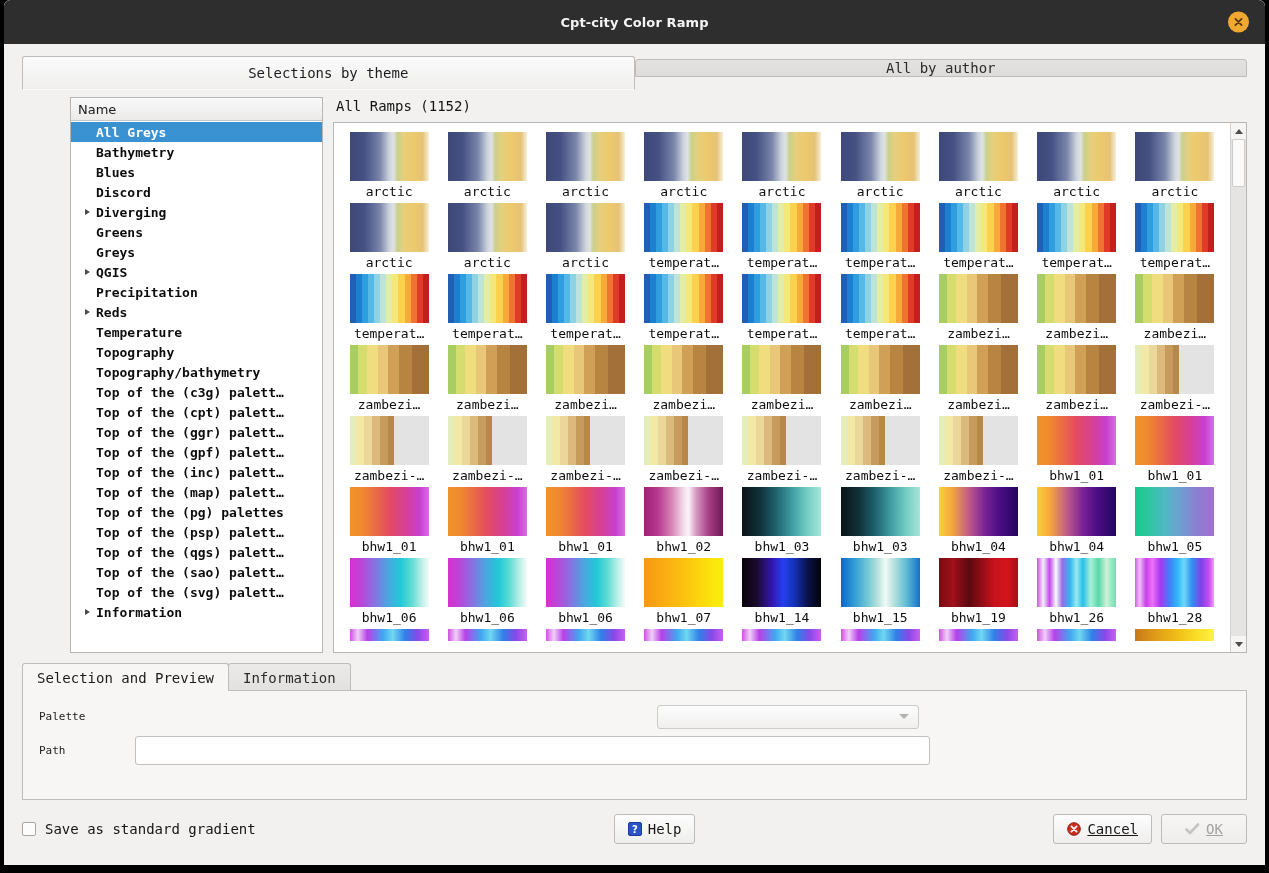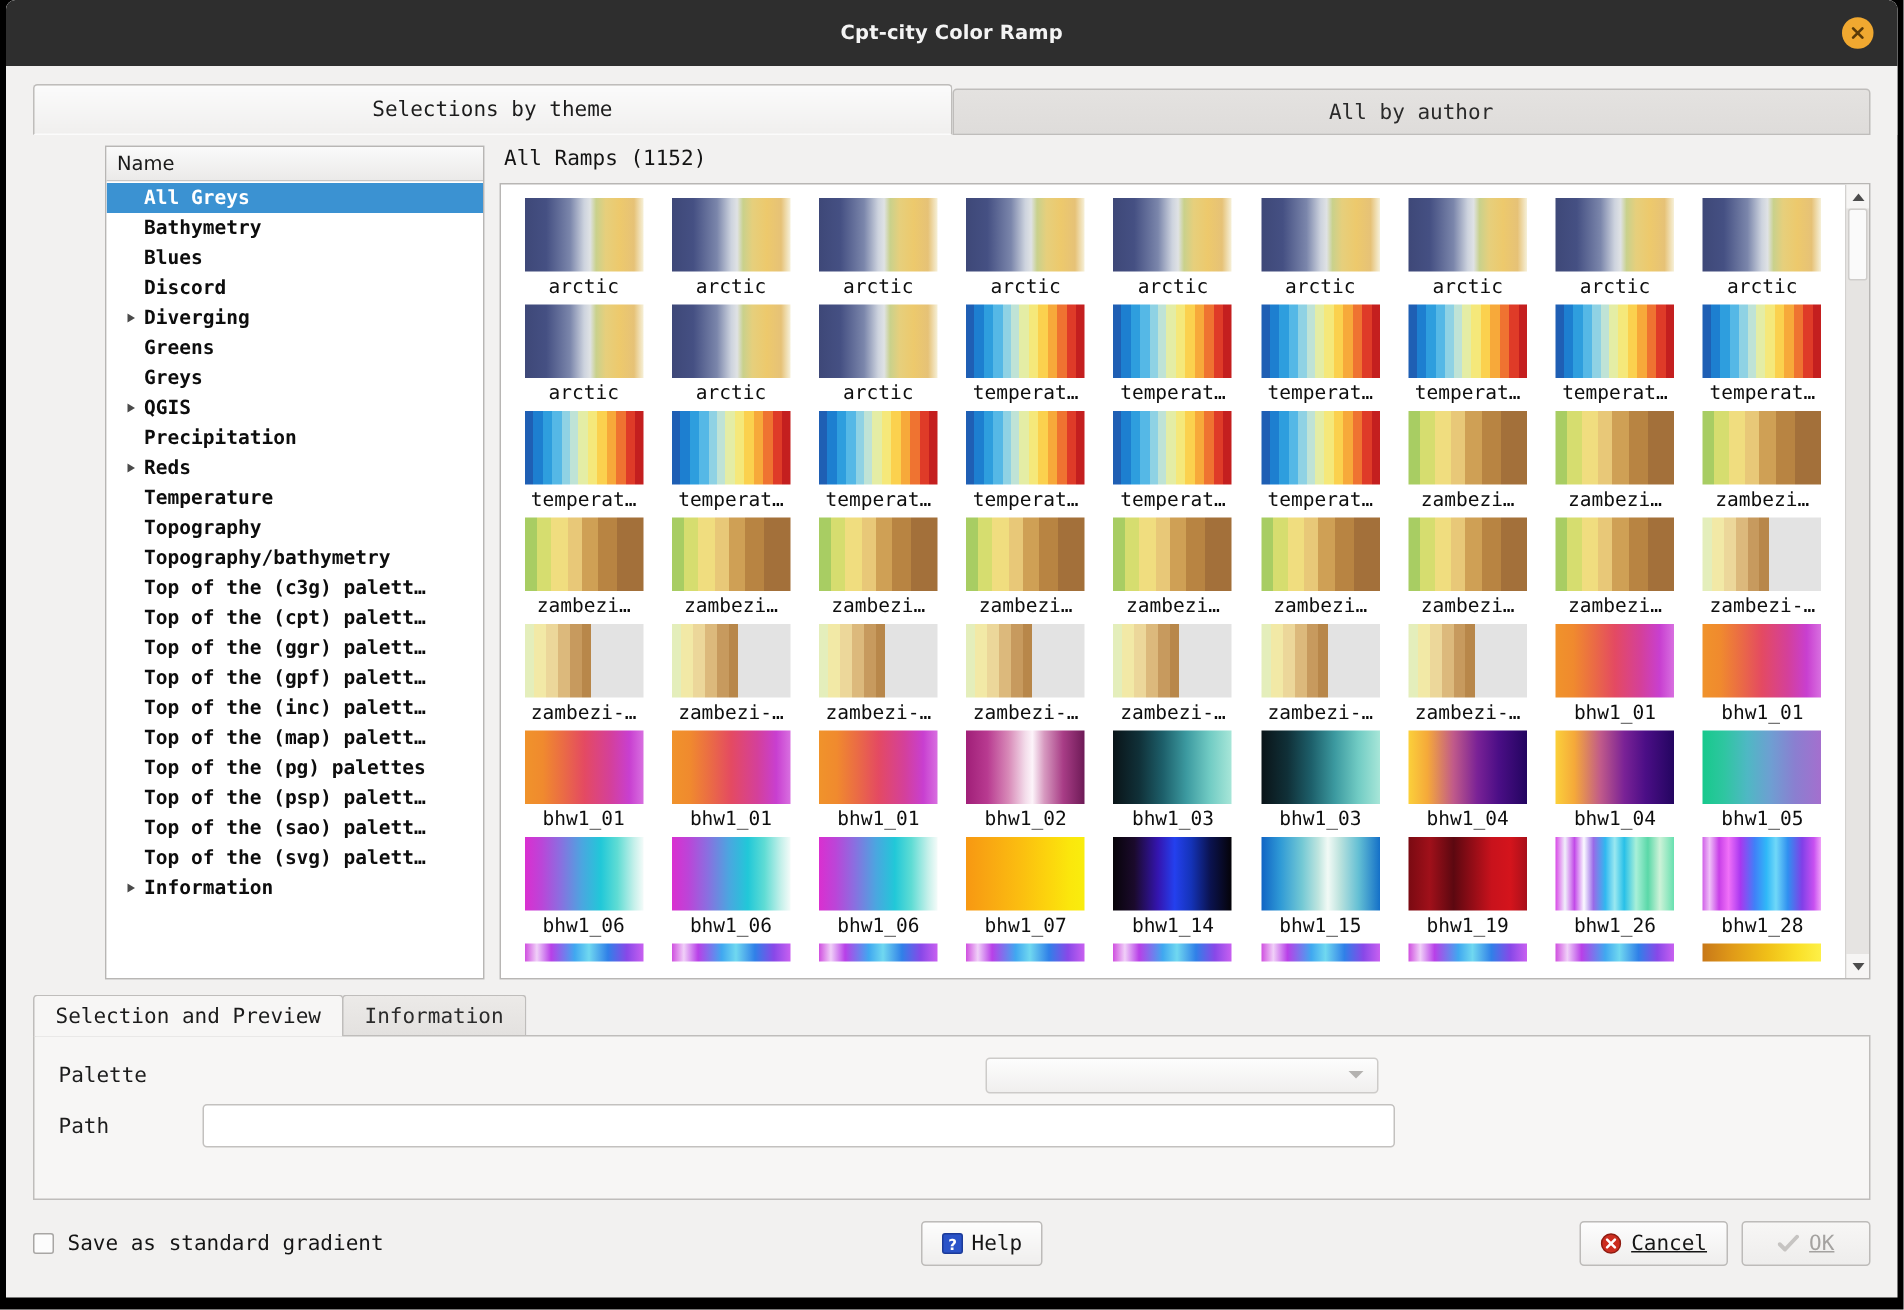--- a/index.html
+++ b/index.html
@@ -65,21 +65,21 @@
     color:#1c1c1c;
     border-radius:3px 3px 0 0;
     height:34px;
     align-self:flex-end;
   }
   .mtab.inactive {
     background:linear-gradient(#e4e2e0,#dedcda);
     color:#2a2a2a;
     border-radius:3px 3px 0 0;
     margin-top:3px;
-    height:31px;
+    height:18px;
   }
 
   
   #split {
     display:flex;
     padding:7px 18px 0 18px;
     gap:10px;
     height:563px;
   }
 
@@ -209,21 +209,21 @@
   #bpanel {
     border:1px solid #bfbdbb;
     background:#f7f6f5;
     margin-top:-1px;
     padding:10px 12px 12px 12px;
     height:110px;
   }
   .frow { display:flex; align-items:center; height:31px; margin-bottom:3px; }
   .flabel {
     width:100px; min-width:100px;
-    font-size:14px; color:#1c1c1c;
+    font-size:11px; color:#1c1c1c;
     padding-left:4px;
   }
   .fspacer { width:522px; min-width:522px; }
   #palette-combo {
     width:262px; height:24px;
     background:linear-gradient(#fdfdfd,#f0efee);
     border:1px solid #cdcbc9;
     border-radius:3px;
     display:flex; align-items:center; justify-content:flex-end;
     padding-right:9px;
@@ -382,20 +382,24 @@
             <span class="tw"></span>
             <span>Top of the (map) palett…</span>
           </div>
           <div class="tree-item">
             <span class="tw"></span>
             <span>Top of the (pg) palettes</span>
           </div>
           <div class="tree-item">
             <span class="tw"></span>
             <span>Top of the (psp) palett…</span>
+          </div>
+          <div class="tree-item">
+            <span class="tw"></span>
+            <span>Top of the (qgs) palett…</span>
           </div>
           <div class="tree-item">
             <span class="tw"></span>
             <span>Top of the (sao) palett…</span>
           </div>
           <div class="tree-item">
             <span class="tw"></span>
             <span>Top of the (svg) palett…</span>
           </div>
           <div class="tree-item">

